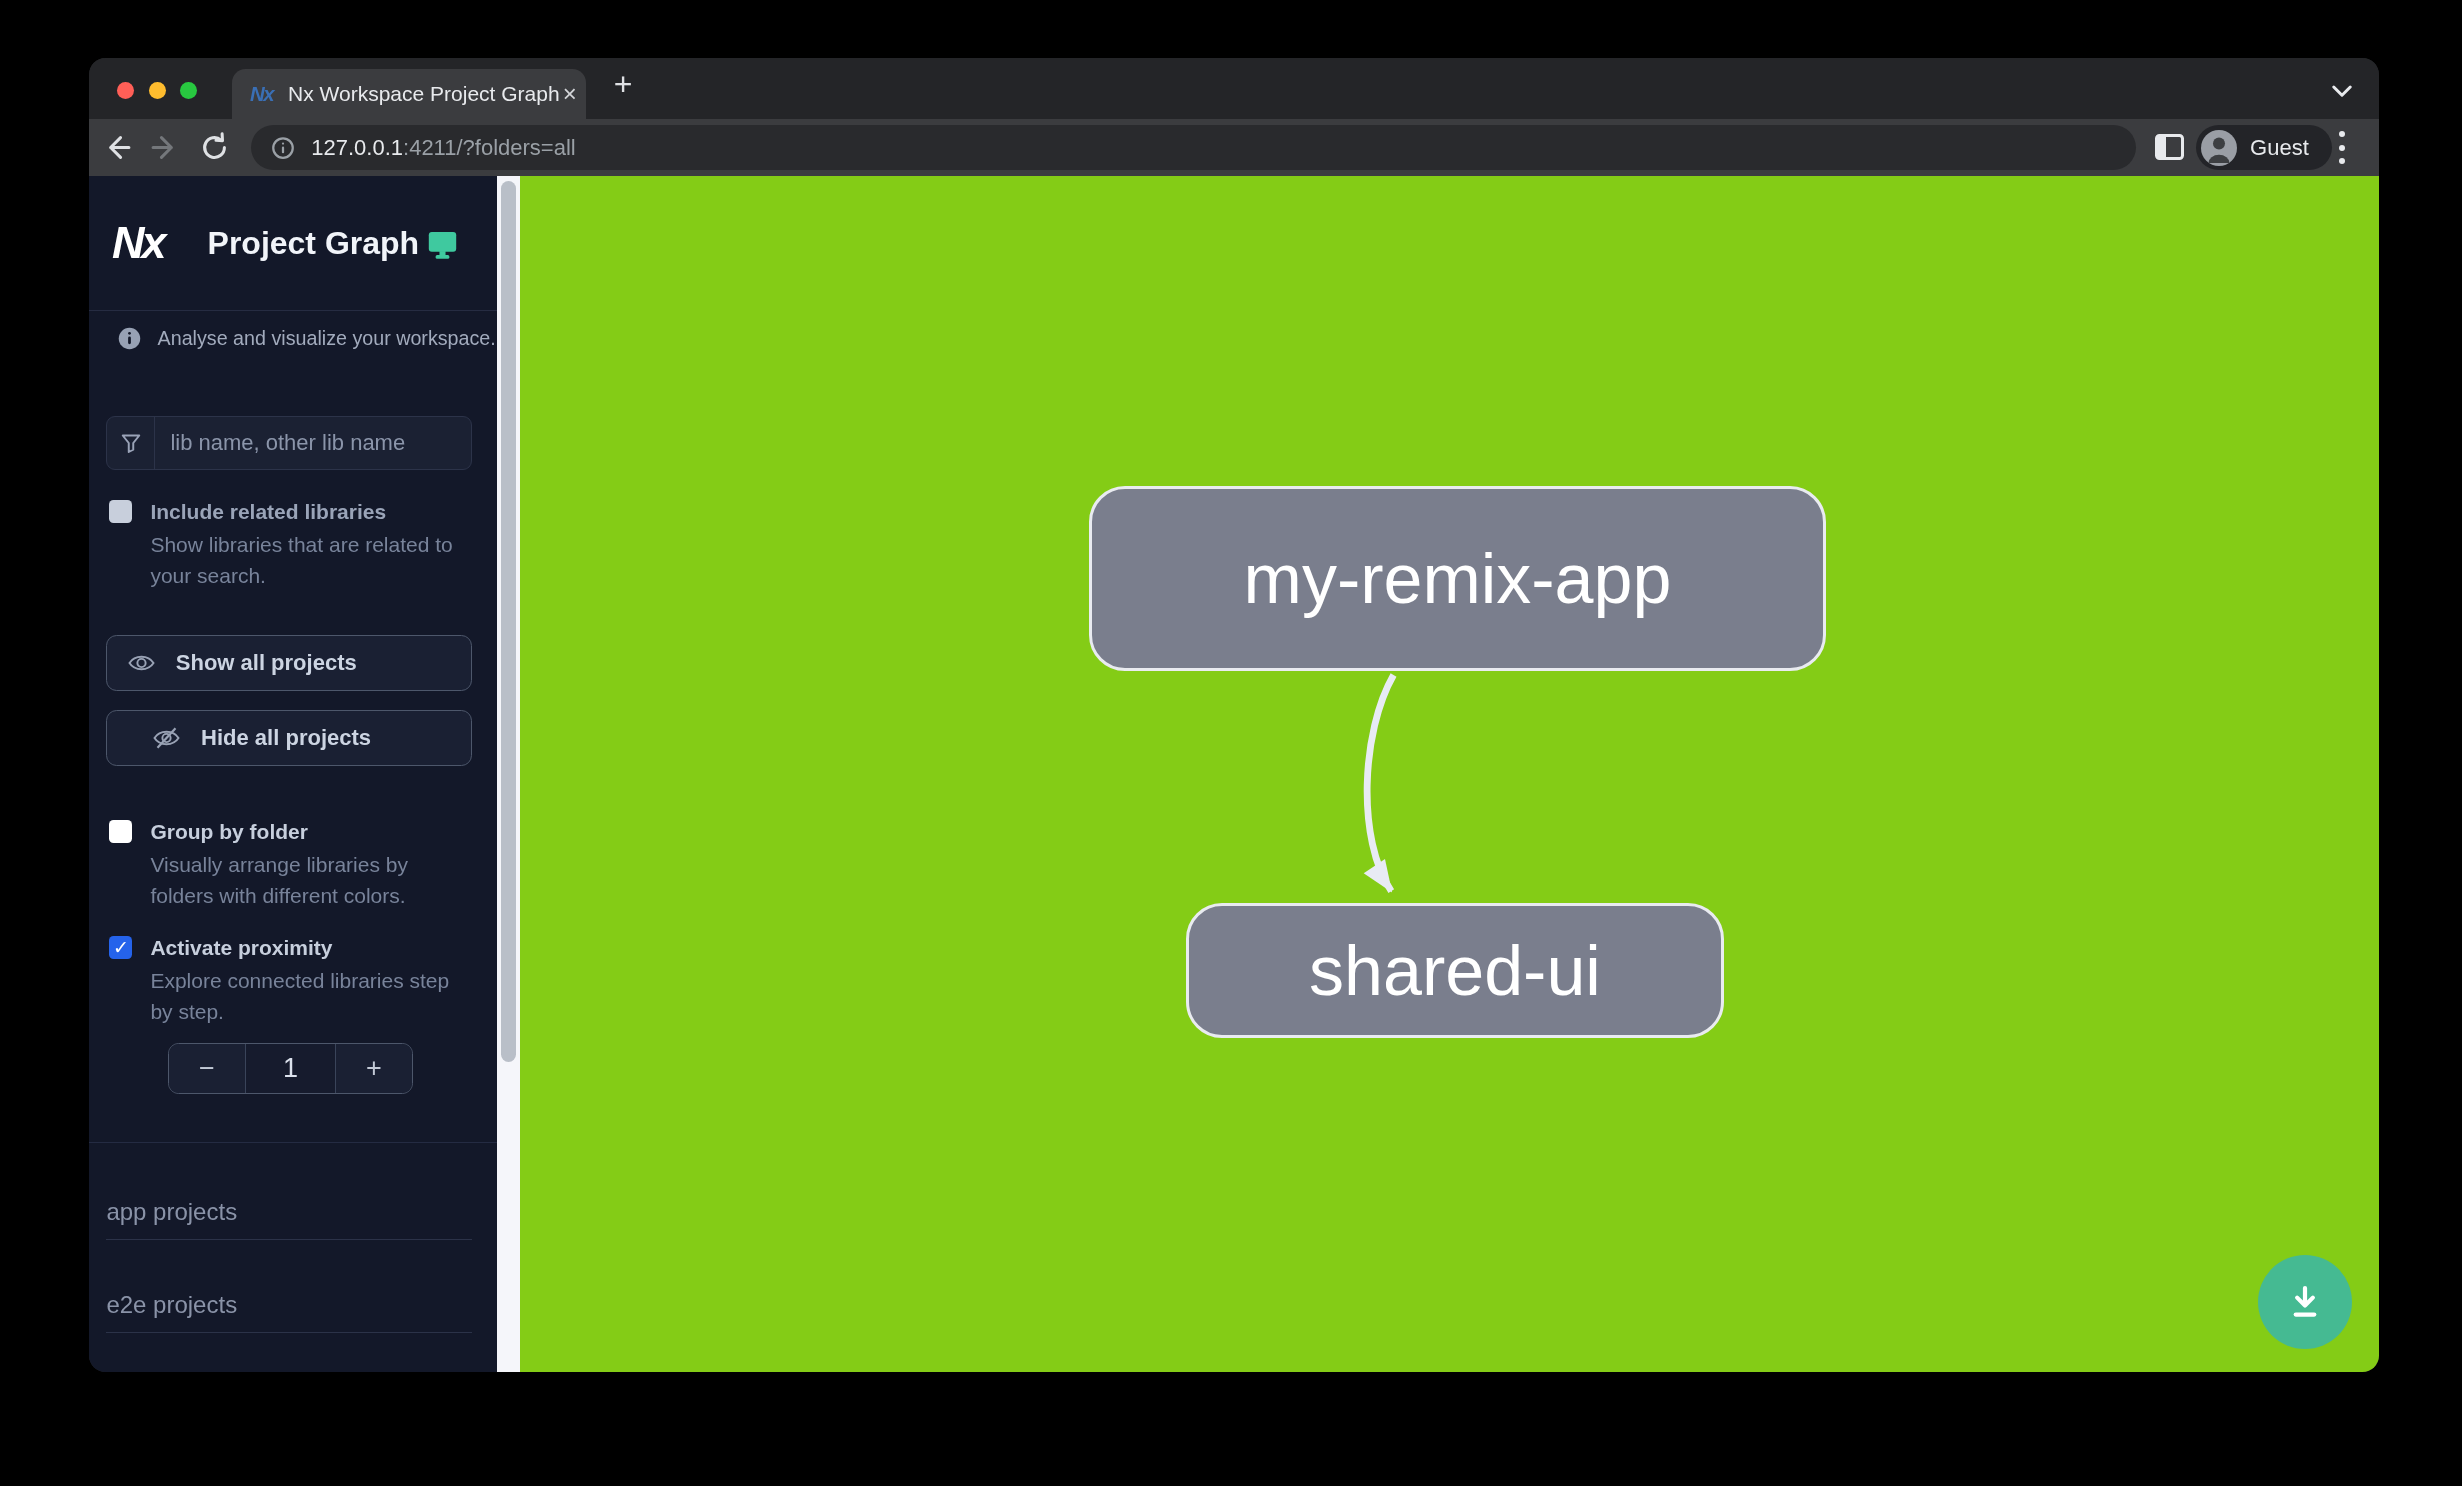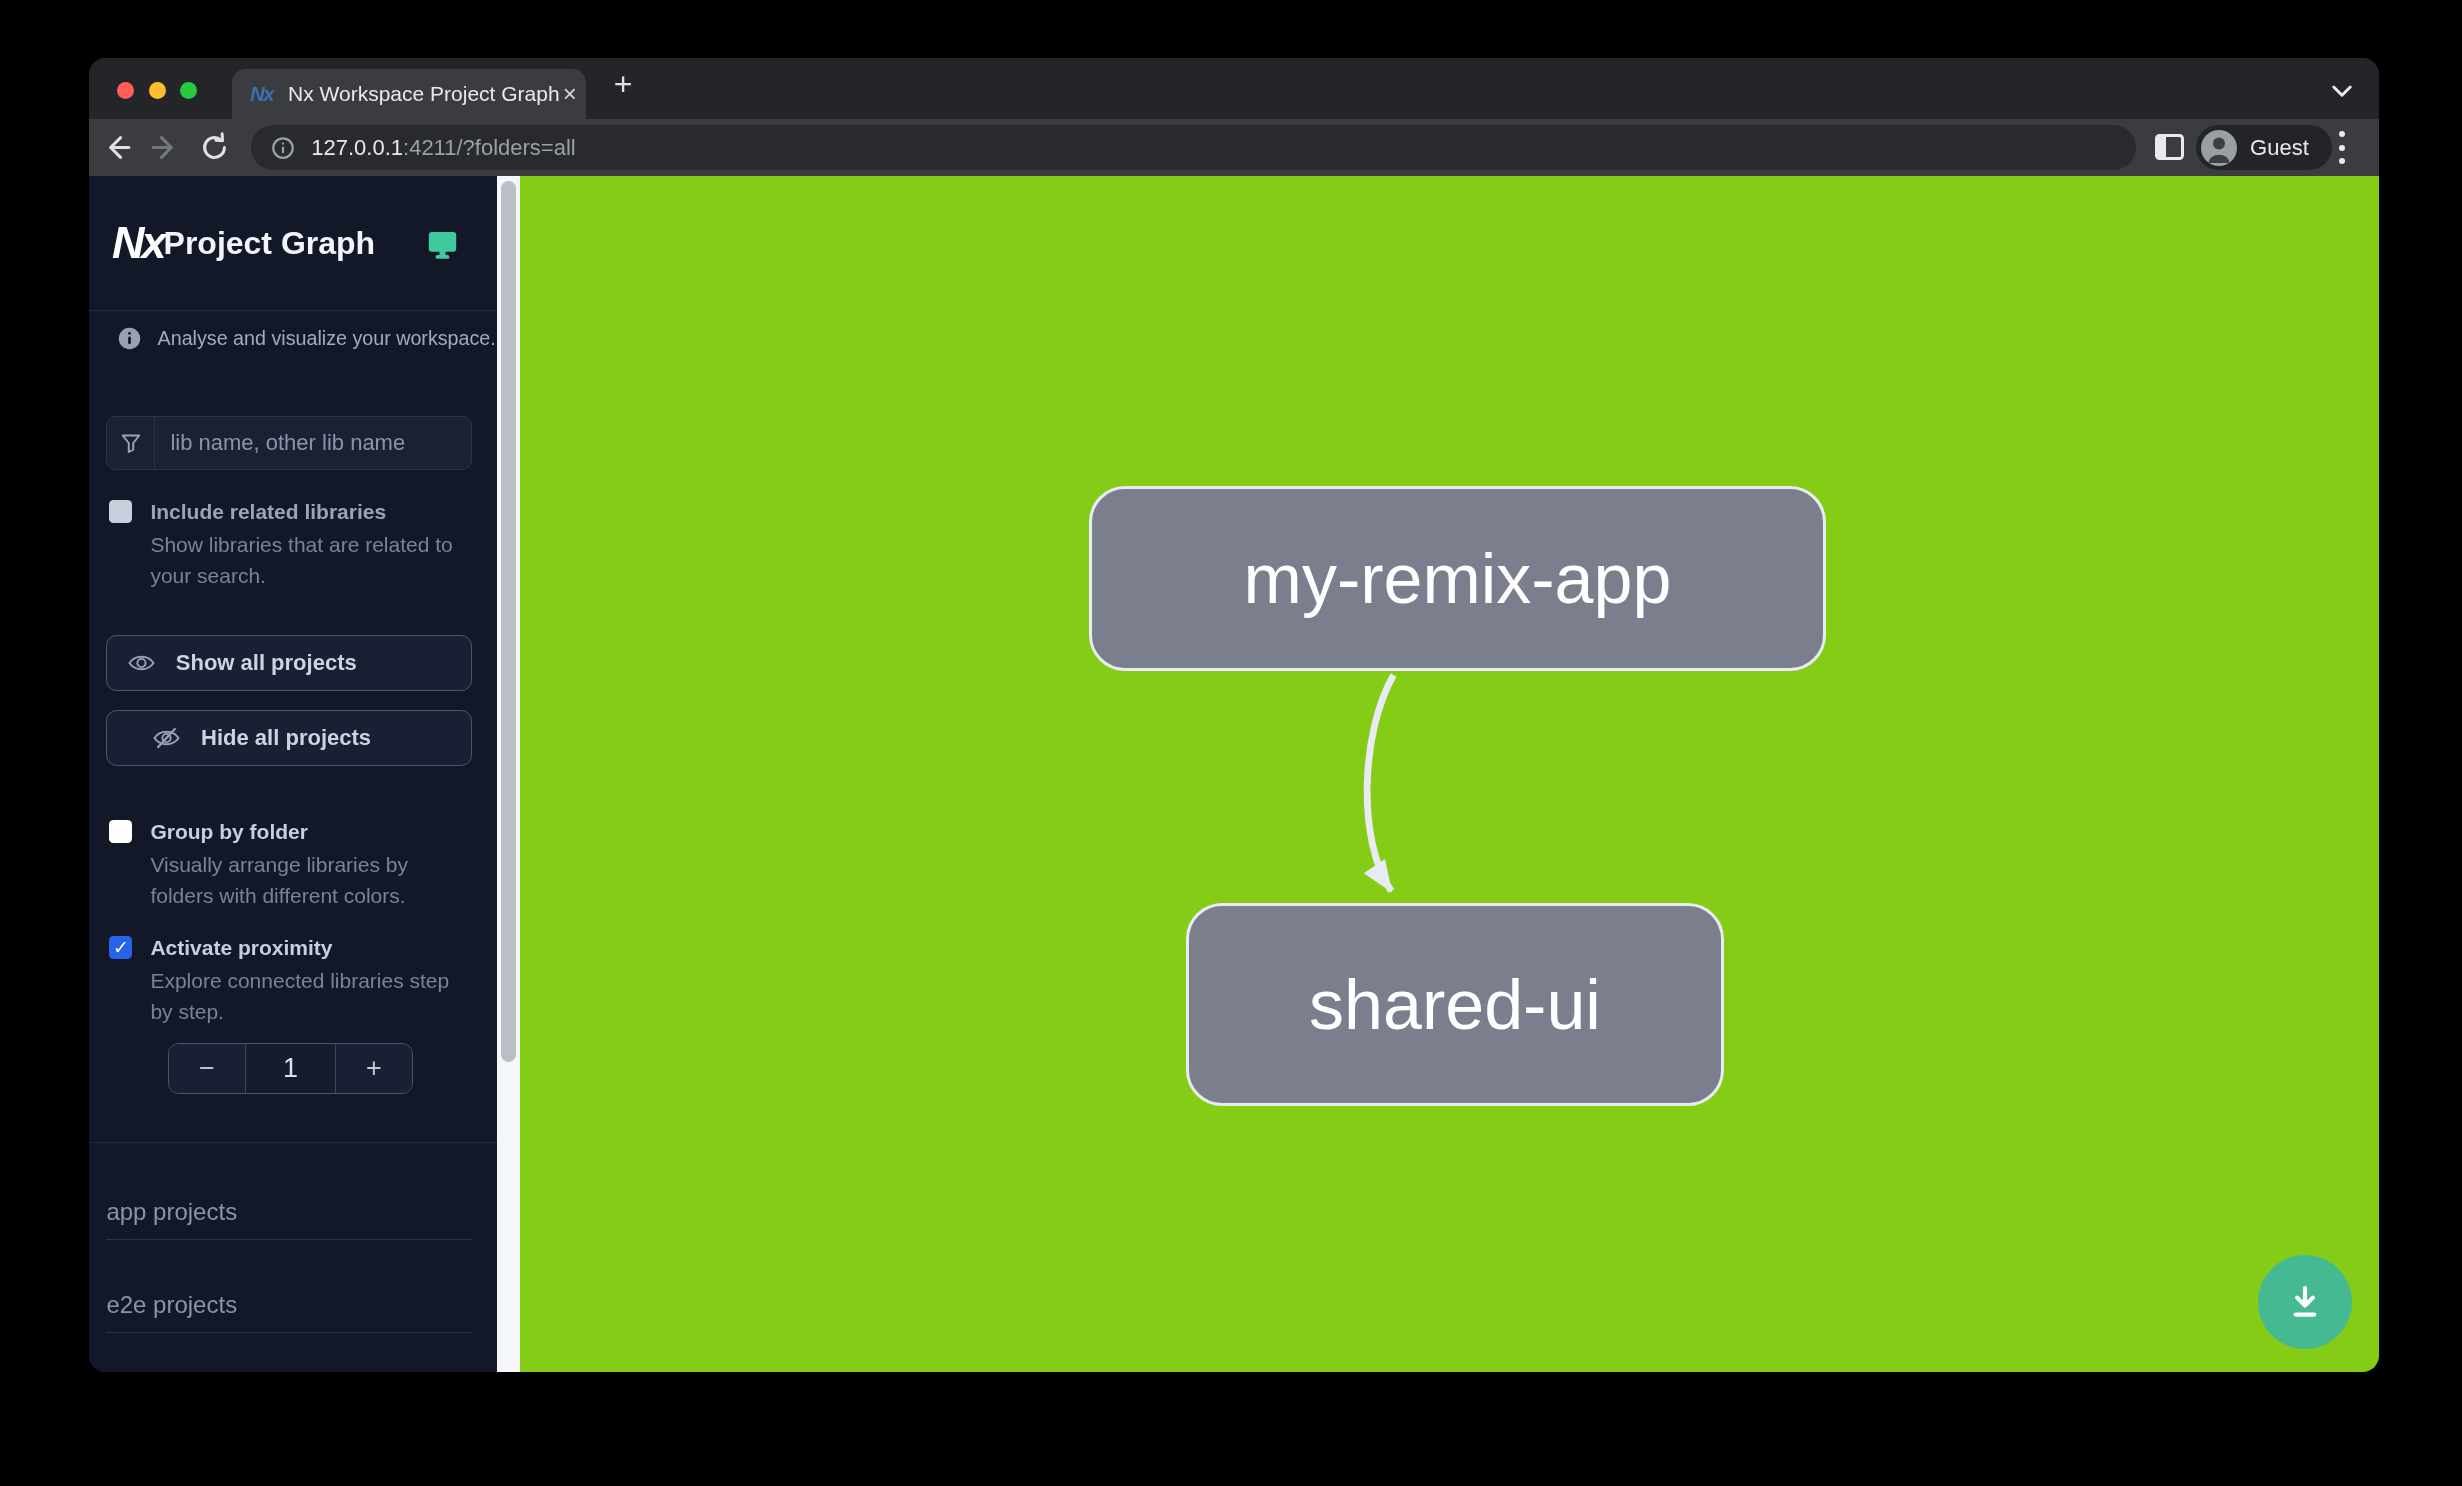--- a/index.html
+++ b/index.html
@@ -47,21 +47,21 @@
     display:flex; flex-direction:column; justify-content:space-between; align-items:center; }
   .dots i { width:6px; height:6px; border-radius:50%; background:#e8eaed; }
 
   
   .content { position:absolute; top:118px; left:0; right:0; bottom:0; display:flex; }
 
   .sidebar { position:relative; width:408px; background:#131829; flex:none; }
   .sb-header { position:absolute; left:0; top:0; width:100%; height:135px;
     border-bottom:1.5px solid #262c42; display:flex; align-items:center; padding:0 23px; }
   .nx-logo { font-size:45px; font-weight:800; color:#fff; letter-spacing:-3px; font-style:italic; }
-  .sb-title { font-size:32px; font-weight:700; color:#f1f4f9; flex:1; }
+  .sb-title { margin-left:44px; font-size:32px; font-weight:700; color:#f1f4f9; flex:1; }
   .monitor { width:35px; height:35px; margin-right:13.6px; }
 
   .tagline { position:absolute; left:29px; top:151px; display:flex; align-items:center; gap:16.6px; }
   .tagline .txt { font-size:19.7px; color:#a2abbd; }
   .tagline svg { flex:none; }
 
   .filter { position:absolute; left:17.4px; top:240px; width:366px; height:54px;
     background:#1b2133; border:1.5px solid #2c3349; border-radius:9px; display:flex; align-items:center; }
   .funnel-seg { width:48px; height:100%; display:flex; align-items:center; justify-content:center;
     border-right:1.5px solid #2c3349; flex:none; }
@@ -99,21 +99,21 @@
 
   .scroll-track { width:23px; background:#f5f6fa; position:relative; flex:none; }
   .scroll-thumb { position:absolute; left:3.8px; top:4.5px; width:15px; height:881px;
     border-radius:7.6px; background:#b9bfc8; }
 
   .canvas { position:relative; flex:1; background:#84cc16; overflow:hidden; }
   .edges { position:absolute; left:0; top:0; }
   .node { position:absolute; background:#7a7e8d; border:3.8px solid #e9ebf0; border-radius:36px;
     display:flex; align-items:center; justify-content:center; color:#fff; font-size:70px; font-weight:500; }
   .node-app { left:569px; top:310px; width:737px; height:185px; }
-  .node-lib { left:666px; top:727px; width:538px; height:203px; }
+  .node-lib { left:666px; top:727px; width:538px; height:135px; }
 
   .fab { position:absolute; left:1738px; top:1079px; width:94px; height:94px; border-radius:50%;
     background:#45ba92; display:flex; align-items:center; justify-content:center; }
 
   .icon { display:block; }
 </style>
 </head>
 <body>
 
 <div class="window">

